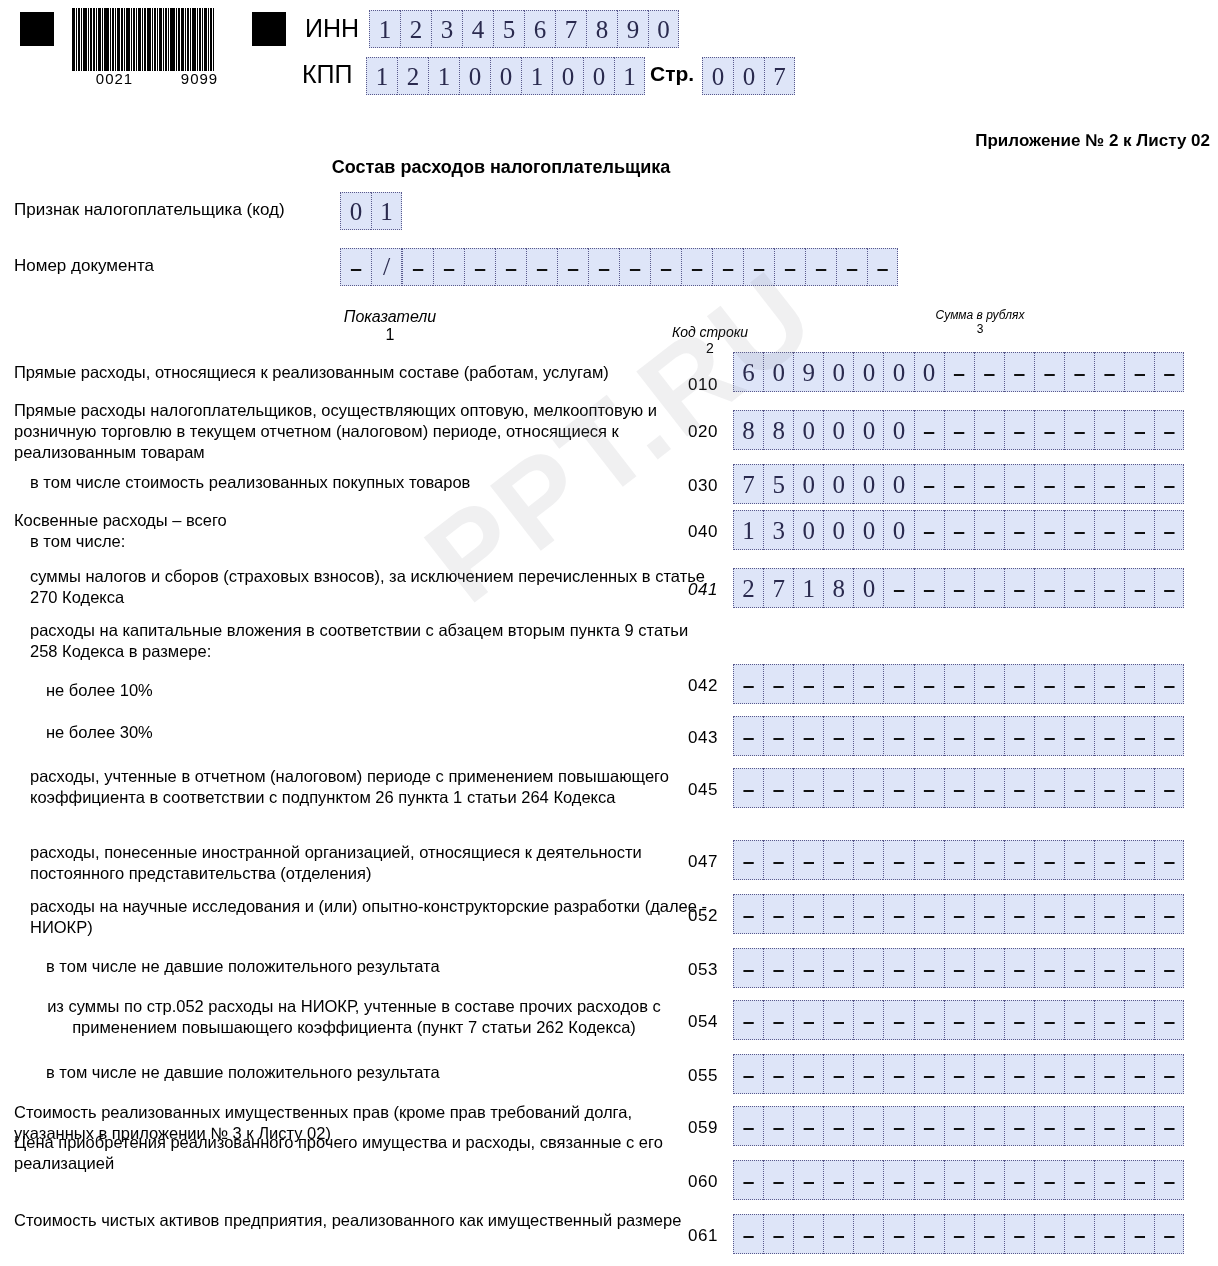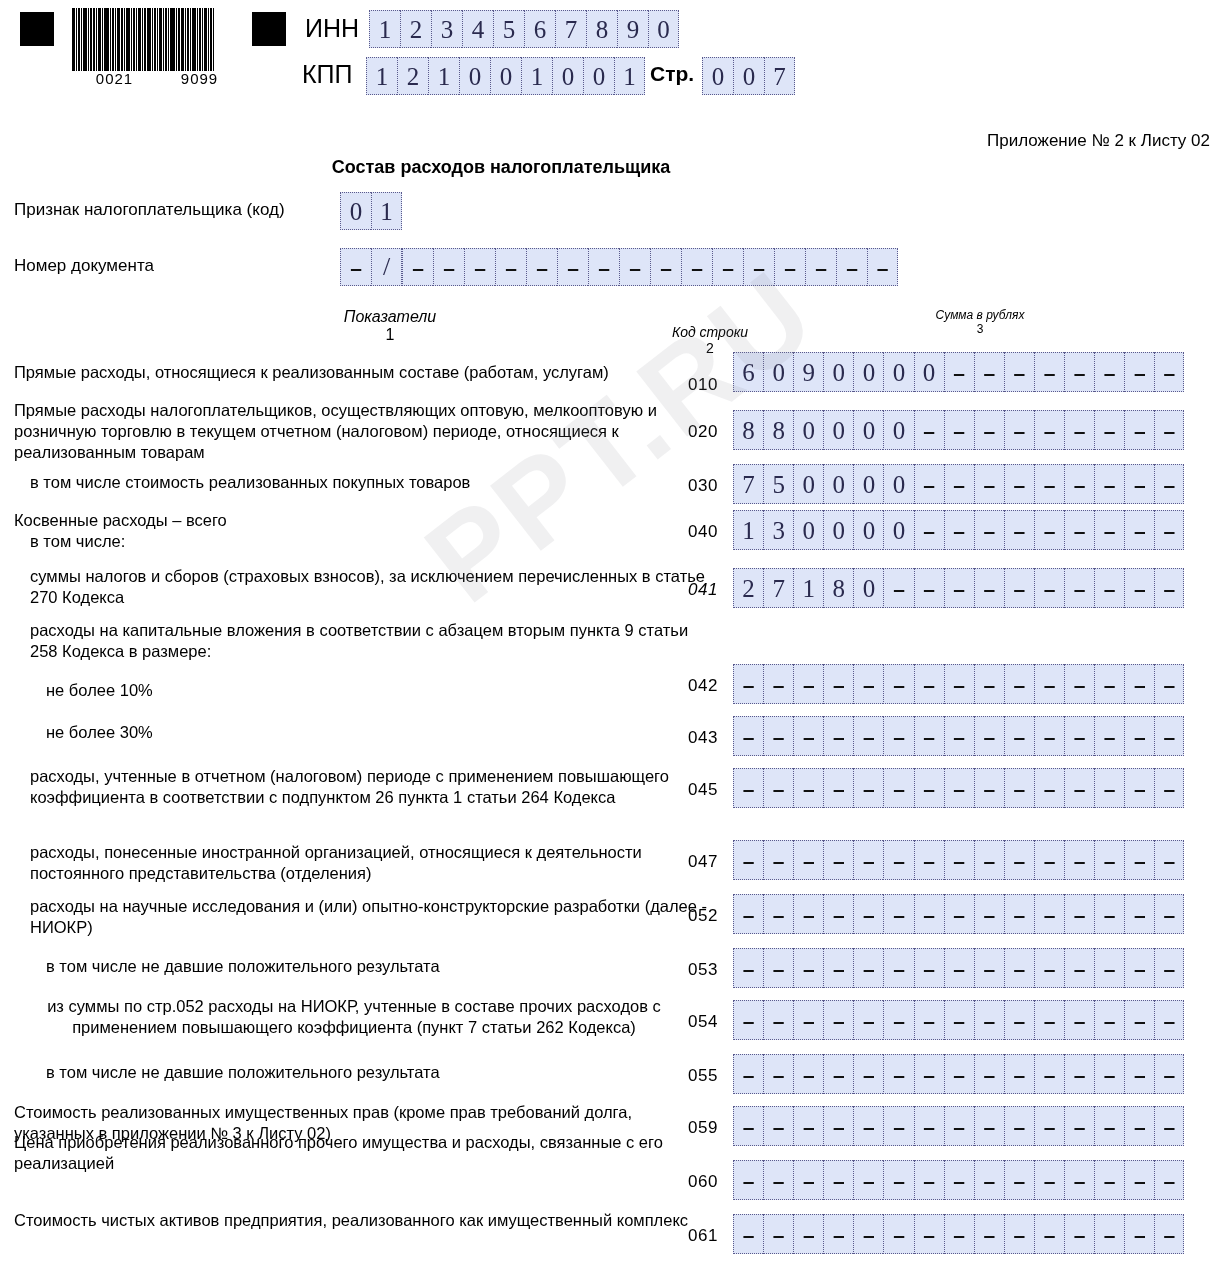--- a/index.html
+++ b/index.html
@@ -86,21 +86,21 @@
   #kpp-cells { position: absolute; left: 366px; top: 57px; }
   #lbl-str {
     position: absolute; left: 650px; top: 62px;
     font-size: 21px; font-weight: bold;
   }
   #str-cells { position: absolute; left: 702px; top: 57px; }
 
   
   #appendix-note {
     position: absolute; right: 8px; top: 131px;
-    font-size: 17px; font-weight: normal;
+    font-size: 17px; font-weight: bold;
   }
   #form-title {
     position: absolute; left: 0; top: 157px; width: 1202px;
     text-align: center;
     font-size: 18px; font-weight: bold;
     padding-right: 200px;
   }
 
   
   #sign-label {
@@ -640,21 +640,21 @@
           <div class="cell dash">–</div>
           <div class="cell dash">–</div>
           <div class="cell dash">–</div>
           <div class="cell dash">–</div>
           <div class="cell dash">–</div>
           <div class="cell dash">–</div>
         </div>
       </div>
     </div>
     <div class="row" style="position: absolute; left: 0px; top: 0px; width: 1218px; height: 0px;">
-      <div class="row-label" style="top: 858px;">Стоимость чистых активов предприятия, реализованного как имущественный комплекс</div>
+      <div class="row-label" style="top: 858px;">Стоимость чистых активов предприятия, реализованного как имущественный размере</div>
       <div class="row-code" style="top: 874px;">061</div>
       <div class="row-value" style="top: 862px;">
         <div class="value-cells">
           <div class="cell dash">–</div>
           <div class="cell dash">–</div>
           <div class="cell dash">–</div>
           <div class="cell dash">–</div>
           <div class="cell dash">–</div>
           <div class="cell dash">–</div>
           <div class="cell dash">–</div>

